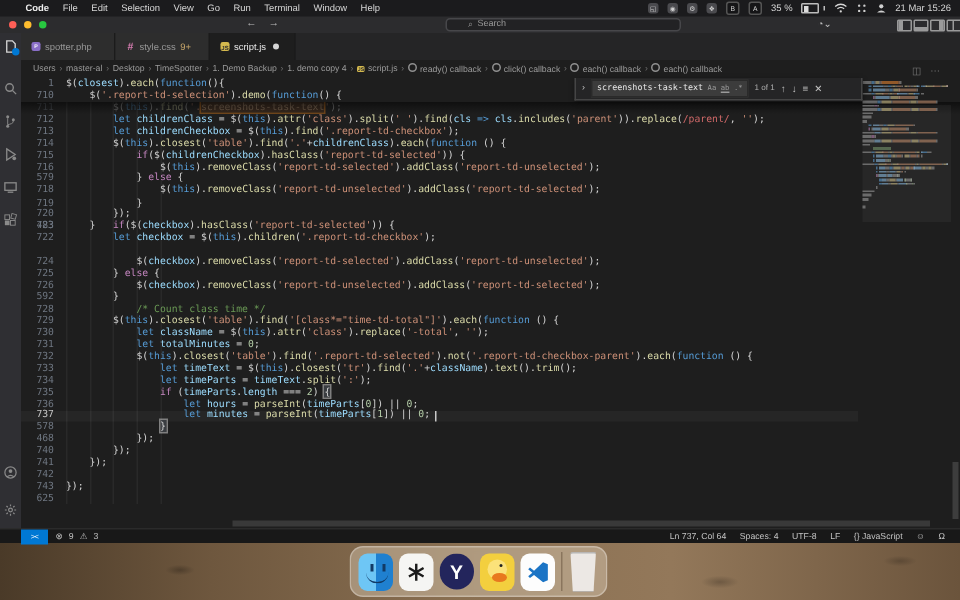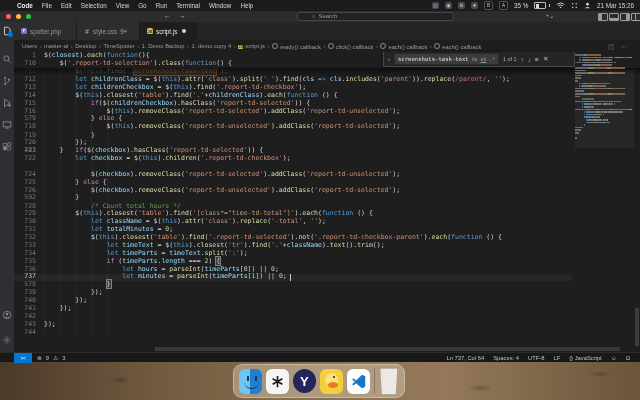--- a/index.html
+++ b/index.html
@@ -307,41 +307,41 @@
         <div class="row" style="top: 71.3px;"><span class="ln">718</span><span class="code"><span class="t-p">                $(</span><span class="t-k">this</span><span class="t-p">).</span><span class="t-f">removeClass</span><span class="t-p">(</span><span class="t-s">'report-td-unselected'</span><span class="t-p">).</span><span class="t-f">addClass</span><span class="t-p">(</span><span class="t-s">'report-td-selected'</span><span class="t-p">);</span></span></div>
         <div class="row" style="top: 80px;"><span class="ln">719</span><span class="code"><span class="t-p">            }</span></span></div>
         <div class="row" style="top: 87.1px;"><span class="ln">720</span><span class="code"><span class="t-p">        });</span></span></div>
         <div class="row" style="top: 95px;"><span class="ln">483</span><span class="code"><span class="t-p">    }</span></span></div>
         <div class="row" style="top: 102.9px;"><span class="ln">722</span><span class="code"><span class="t-p">        </span><span class="t-k">let</span><span class="t-p"> </span><span class="t-v">checkbox</span><span class="t-p"> = $(</span><span class="t-k">this</span><span class="t-p">).</span><span class="t-f">children</span><span class="t-p">(</span><span class="t-s">'.report-td-checkbox'</span><span class="t-p">);</span></span></div>
         <div class="row" style="top: 95px;"><span class="ln">723</span><span class="code"><span class="t-p">        </span><span class="t-c">if</span><span class="t-p">($(</span><span class="t-v">checkbox</span><span class="t-p">).</span><span class="t-f">hasClass</span><span class="t-p">(</span><span class="t-s">'report-td-selected'</span><span class="t-p">)) {</span></span></div>
         <div class="row" style="top: 118.7px;"><span class="ln">724</span><span class="code"><span class="t-p">            $(</span><span class="t-v">checkbox</span><span class="t-p">).</span><span class="t-f">removeClass</span><span class="t-p">(</span><span class="t-s">'report-td-selected'</span><span class="t-p">).</span><span class="t-f">addClass</span><span class="t-p">(</span><span class="t-s">'report-td-unselected'</span><span class="t-p">);</span></span></div>
         <div class="row" style="top: 126.6px;"><span class="ln">725</span><span class="code"><span class="t-p">        } </span><span class="t-c">else</span><span class="t-p"> {</span></span></div>
         <div class="row" style="top: 134.5px;"><span class="ln">726</span><span class="code"><span class="t-p">            $(</span><span class="t-v">checkbox</span><span class="t-p">).</span><span class="t-f">removeClass</span><span class="t-p">(</span><span class="t-s">'report-td-unselected'</span><span class="t-p">).</span><span class="t-f">addClass</span><span class="t-p">(</span><span class="t-s">'report-td-selected'</span><span class="t-p">);</span></span></div>
         <div class="row" style="top: 142.4px;"><span class="ln">592</span><span class="code"><span class="t-p">        }</span></span></div>
-        <div class="row" style="top: 151px; padding-left: 12px;"><span class="ln">728</span><span class="code"><span class="t-p">            </span><span class="t-m">/* Count total hours */</span></span></div>
+        <div class="row" style="top: 151px; padding-left: 12px;"><span class="ln">728</span><span class="code"><span class="t-p">            </span><span class="t-m">/* Count class time */</span></span></div>
         <div class="row" style="top: 158.2px;"><span class="ln">729</span><span class="code"><span class="t-p">        $(</span><span class="t-k">this</span><span class="t-p">).</span><span class="t-f">closest</span><span class="t-p">(</span><span class="t-s">'table'</span><span class="t-p">).</span><span class="t-f">find</span><span class="t-p">(</span><span class="t-s">'[class*="time-td-total"]'</span><span class="t-p">).</span><span class="t-f">each</span><span class="t-p">(</span><span class="t-k">function</span><span class="t-p"> () {</span></span></div>
         <div class="row" style="top: 166.1px;"><span class="ln">730</span><span class="code"><span class="t-p">            </span><span class="t-k">let</span><span class="t-p"> </span><span class="t-v">className</span><span class="t-p"> = $(</span><span class="t-k">this</span><span class="t-p">).</span><span class="t-f">attr</span><span class="t-p">(</span><span class="t-s">'class'</span><span class="t-p">).</span><span class="t-f">replace</span><span class="t-p">(</span><span class="t-s">'-total'</span><span class="t-p">, </span><span class="t-s">''</span><span class="t-p">);</span></span></div>
         <div class="row" style="top: 174px;"><span class="ln">731</span><span class="code"><span class="t-p">            </span><span class="t-k">let</span><span class="t-p"> </span><span class="t-v">totalMinutes</span><span class="t-p"> = </span><span class="t-n">0</span><span class="t-p">;</span></span></div>
         <div class="row" style="top: 181.9px;"><span class="ln">732</span><span class="code"><span class="t-p">            $(</span><span class="t-k">this</span><span class="t-p">).</span><span class="t-f">closest</span><span class="t-p">(</span><span class="t-s">'table'</span><span class="t-p">).</span><span class="t-f">find</span><span class="t-p">(</span><span class="t-s">'.report-td-selected'</span><span class="t-p">).</span><span class="t-f">not</span><span class="t-p">(</span><span class="t-s">'.report-td-checkbox-parent'</span><span class="t-p">).</span><span class="t-f">each</span><span class="t-p">(</span><span class="t-k">function</span><span class="t-p"> () {</span></span></div>
         <div class="row" style="top: 189.8px;"><span class="ln">733</span><span class="code"><span class="t-p">                </span><span class="t-k">let</span><span class="t-p"> </span><span class="t-v">timeText</span><span class="t-p"> = $(</span><span class="t-k">this</span><span class="t-p">).</span><span class="t-f">closest</span><span class="t-p">(</span><span class="t-s">'tr'</span><span class="t-p">).</span><span class="t-f">find</span><span class="t-p">(</span><span class="t-s">'.'</span><span class="t-p">+</span><span class="t-v">className</span><span class="t-p">).</span><span class="t-f">text</span><span class="t-p">().</span><span class="t-f">trim</span><span class="t-p">();</span></span></div>
         <div class="row" style="top: 197.7px;"><span class="ln">734</span><span class="code"><span class="t-p">                </span><span class="t-k">let</span><span class="t-p"> </span><span class="t-v">timeParts</span><span class="t-p"> = </span><span class="t-v">timeText</span><span class="t-p">.</span><span class="t-f">split</span><span class="t-p">(</span><span class="t-s">':'</span><span class="t-p">);</span></span></div>
         <div class="row" style="top: 205.6px;"><span class="ln">735</span><span class="code"><span class="t-p">                </span><span class="t-c">if</span><span class="t-p"> (</span><span class="t-v">timeParts</span><span class="t-p">.</span><span class="t-v">length</span><span class="t-p"> === </span><span class="t-n">2</span><span class="t-p">) </span><span class="t-b">{</span></span></div>
         <div class="row" style="top: 213.5px;"><span class="ln">736</span><span class="code"><span class="t-p">                    </span><span class="t-k">let</span><span class="t-p"> </span><span class="t-v">hours</span><span class="t-p"> = </span><span class="t-f">parseInt</span><span class="t-p">(</span><span class="t-v">timeParts</span><span class="t-p">[</span><span class="t-n">0</span><span class="t-p">]) || </span><span class="t-n">0</span><span class="t-p">;</span></span></div>
         <div class="row cur" style="top: 221.4px;"><span class="ln">737</span><span class="code"><span class="t-p">                    </span><span class="t-k">let</span><span class="t-p"> </span><span class="t-v">minutes</span><span class="t-p"> = </span><span class="t-f">parseInt</span><span class="t-p">(</span><span class="t-v">timeParts</span><span class="t-p">[</span><span class="t-n">1</span><span class="t-p">]) || </span><span class="t-n">0</span><span class="t-p">;</span></span></div>
         <div class="row" style="top: 229.3px;"><span class="ln">578</span><span class="code"><span class="t-p">                </span><span class="t-b">}</span></span></div>
-        <div class="row" style="top: 237.2px;"><span class="ln">739</span><span class="code"><span class="t-p">            });</span></span></div>
+        <div class="row" style="top: 237.2px;"><span class="ln">468</span><span class="code"><span class="t-p">            });</span></span></div>
         <div class="row" style="top: 245.1px;"><span class="ln">740</span><span class="code"><span class="t-p">        });</span></span></div>
         <div class="row" style="top: 253px;"><span class="ln">741</span><span class="code"><span class="t-p">    });</span></span></div>
         <div class="row" style="top: 260.9px; text-decoration: underline;"><span class="ln">742</span><span class="code"></span></div>
         <div class="row" style="top: 268.8px;"><span class="ln">743</span><span class="code"><span class="t-p">});</span></span></div>
-        <div class="row" style="top: 276.7px;"><span class="ln">744</span><span class="code"></span></div>
+        <div class="row" style="top: 276.7px;"><span class="ln">625</span><span class="code"></span></div>
       </div>
     <div id="sticky">
         <div class="row sticky-line" style="top: 0px;"><span class="ln">1</span><span class="code"><span class="t-p">$(</span><span class="t-v">closest</span><span class="t-p">).</span><span class="t-f">each</span><span class="t-p">(</span><span class="t-k">function</span><span class="t-p">(){</span></span></div>
-        <div class="row sticky-line" style="top: 8px;"><span class="ln">710</span><span class="code"><span class="t-p">    $(</span><span class="t-s">'.report-td-selection'</span><span class="t-p">).</span><span class="t-f">class</span><span class="t-p">(</span><span class="t-k">function</span><span class="t-p">() {</span></span></div>
+        <div class="row sticky-line" style="top: 8px;"><span class="ln">710</span><span class="code"><span class="t-p">    $(</span><span class="t-s">'.report-td-selection'</span><span class="t-p">).</span><span class="t-f">demo</span><span class="t-p">(</span><span class="t-k">function</span><span class="t-p">() {</span></span></div>
       </div>
     <div id="sticky-shadow"></div>
     <div id="cursor"></div>
     <div id="minimap">
         <div id="mm-view"></div>
         <span class="mm-bar" style="top: 2px; left: 0px; width: 5.5px; background: rgb(154, 154, 154);"></span>
         <span class="mm-bar" style="top: 2px; left: 5.5px; width: 2.2px; background: rgb(94, 156, 208);"></span>
         <span class="mm-bar" style="top: 2px; left: 7.7px; width: 1.1px; background: rgb(154, 154, 154);"></span>
         <span class="mm-bar" style="top: 2px; left: 8.8px; width: 2.2px; background: rgb(207, 192, 138);"></span>
         <span class="mm-bar" style="top: 2px; left: 11px; width: 0.8px; background: rgb(154, 154, 154);"></span>

